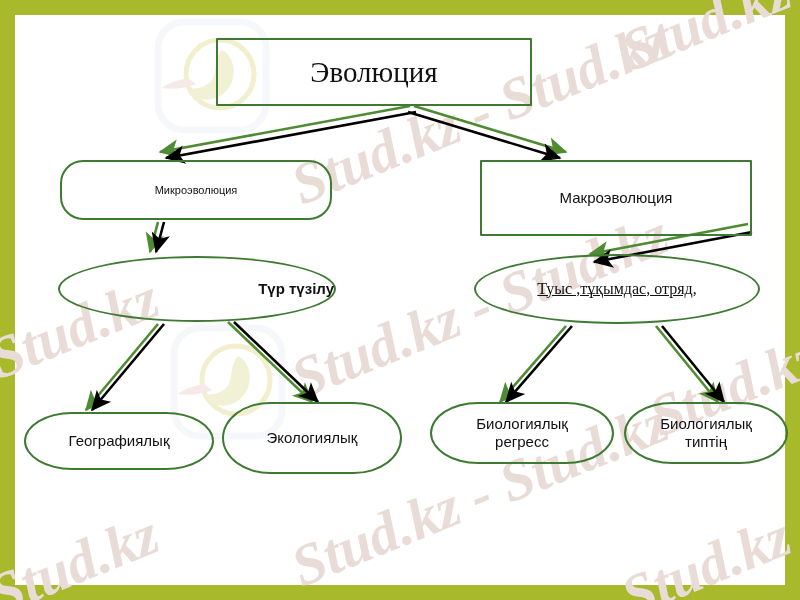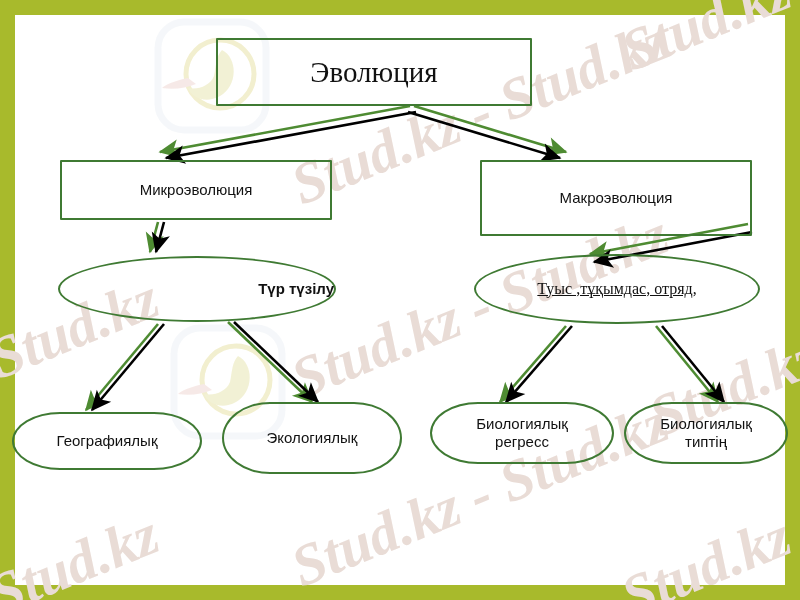--- a/index.html
+++ b/index.html
@@ -52,30 +52,30 @@
   }
   .rect{border-radius:1px;}
   .ellipse{border-radius:50%/50%;}
   .pill{border-radius:48px/50%;}
 
   #n-title{
     left:216px;top:38px;width:316px;height:68px;
     font-family:"Liberation Serif", serif;
     font-size:29px;
   }
-  #n-micro{left:60px;top:160px;width:272px;height:60px;font-size:15px;}
+  #n-micro{left:60px;top:160px;width:272px;height:60px;font-size:11px;border-radius:23px;}
   #n-macro{left:480px;top:160px;width:272px;height:76px;font-size:15px;}
 
   #n-tur{left:58px;top:256px;width:278px;height:66px;font-size:15px;font-weight:bold;justify-content:flex-end;}
   #n-tuys{
     left:474px;top:254px;width:286px;height:70px;
     font-family:"Liberation Serif", serif;font-size:16px;text-decoration:underline;
   }
 
-  #n-geo {left:12px;top:412px;width:190px;height:58px;font-size:15px;}
+  #n-geo {left:24px;top:412px;width:190px;height:58px;font-size:15px;}
   #n-eko {left:222px;top:402px;width:180px;height:72px;font-size:15px;}
   #n-prog{left:430px;top:402px;width:184px;height:62px;font-size:15px;}
   #n-regr{left:624px;top:402px;width:164px;height:62px;font-size:15px;}
 </style>
 </head>
 <body>
 
 <div id="frame"></div>
 
 <div id="canvas">

